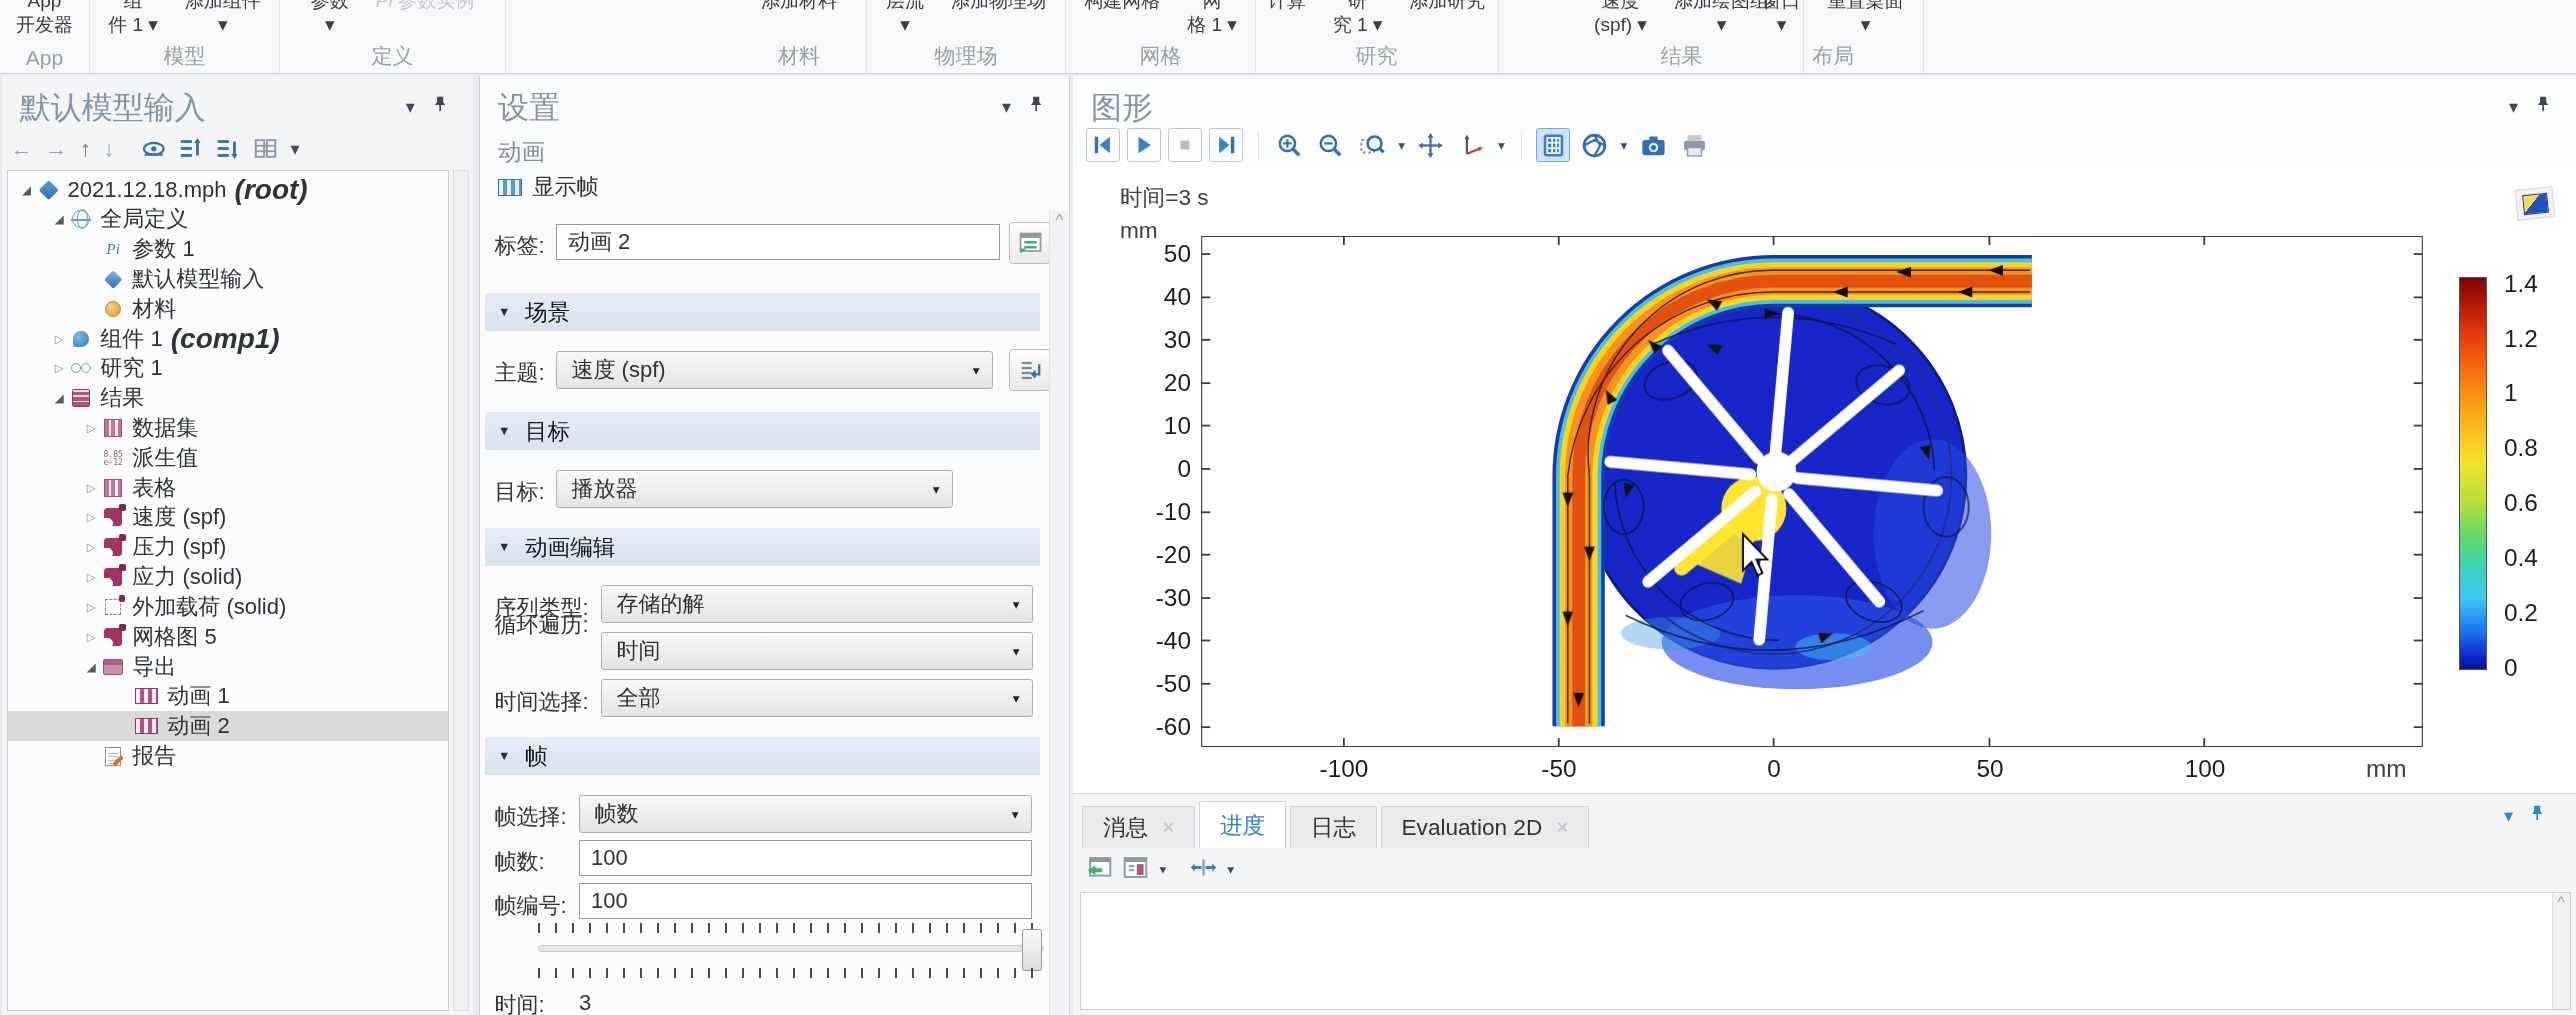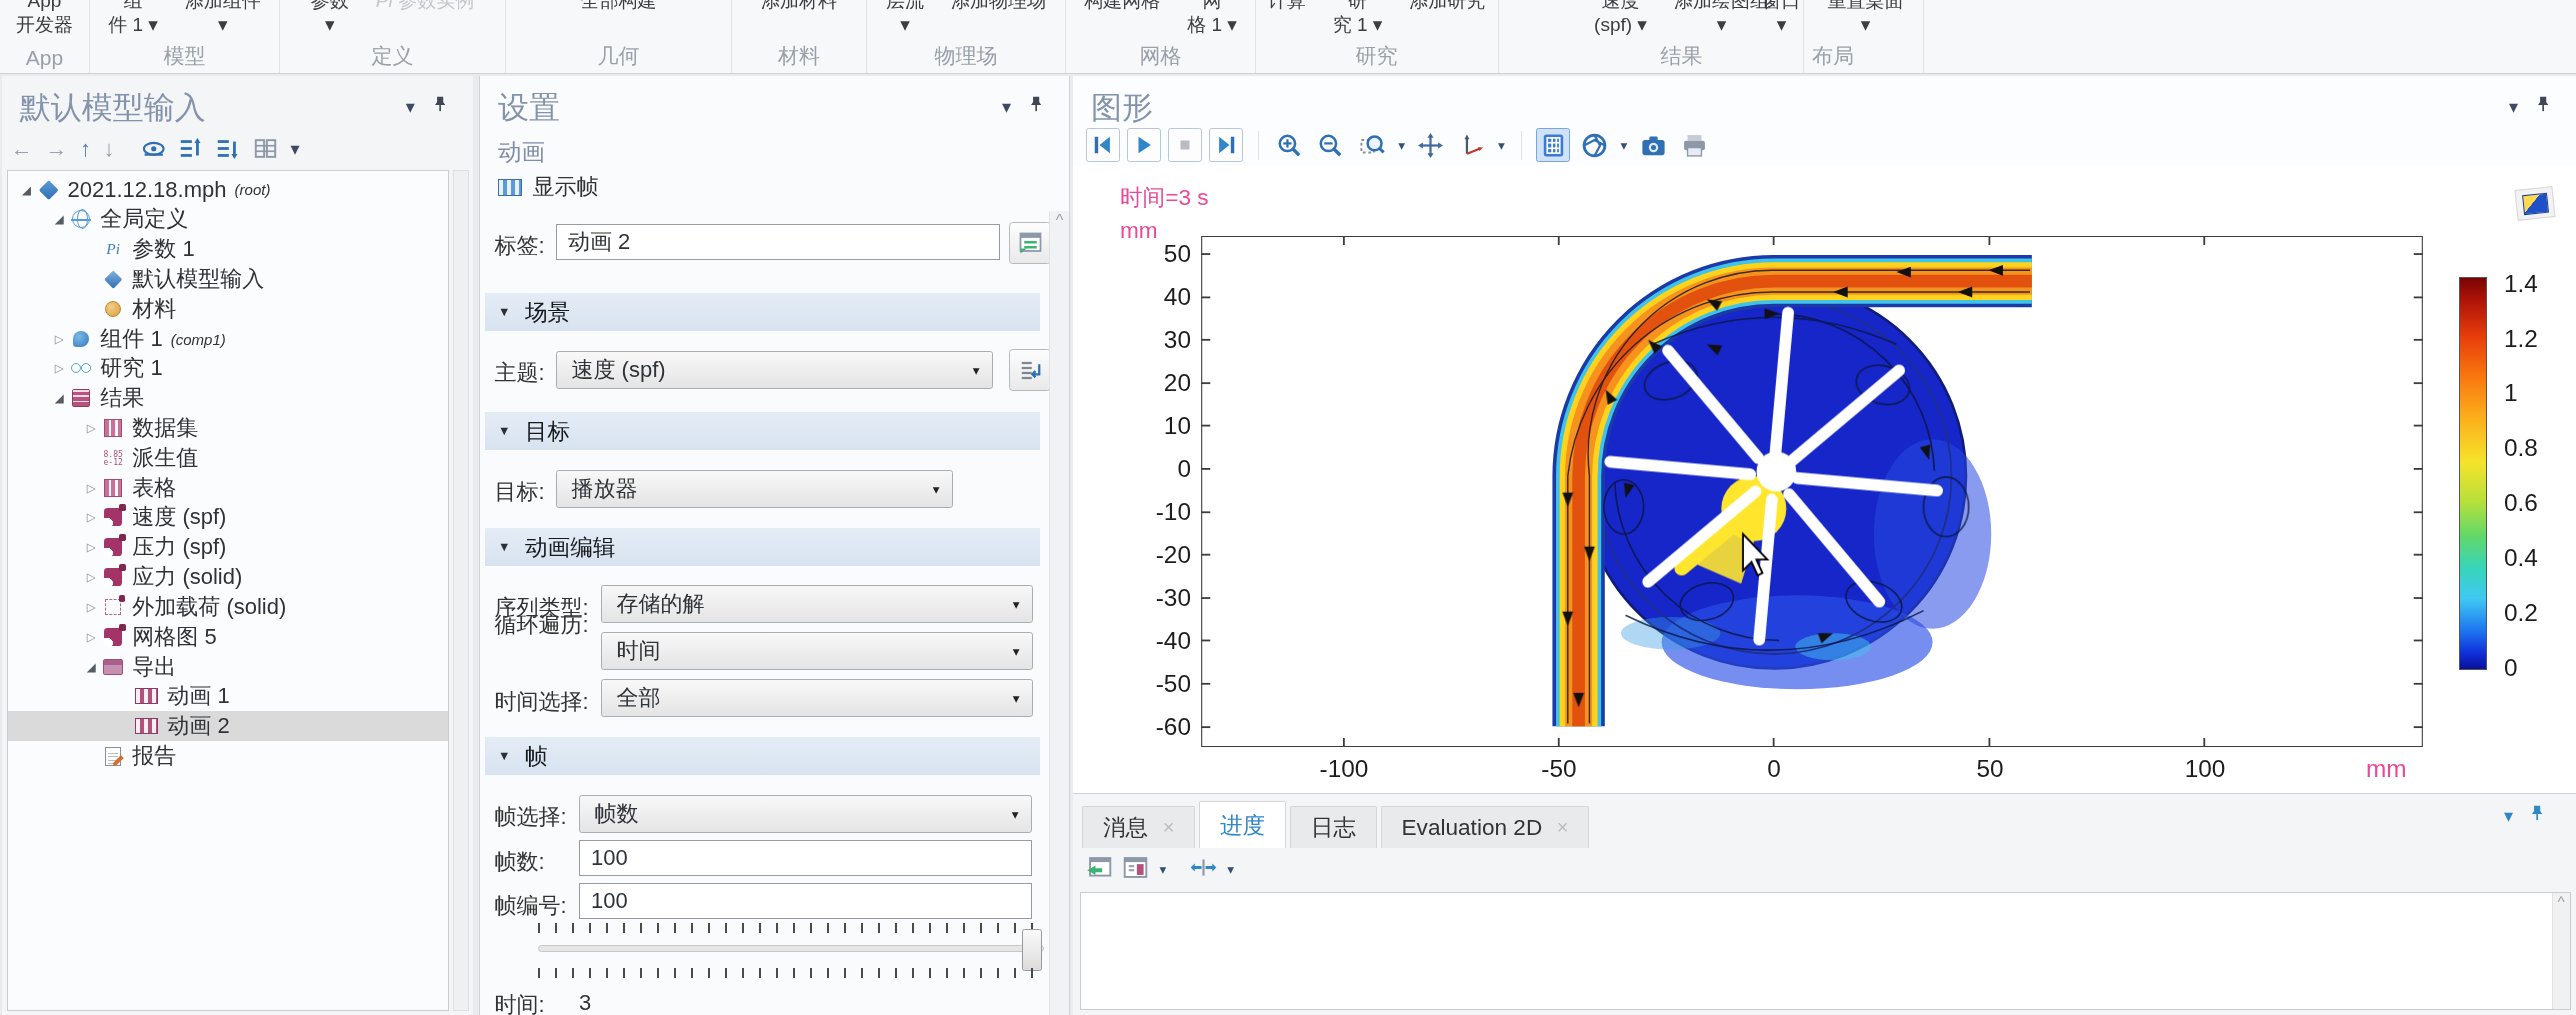--- a/index.html
+++ b/index.html
@@ -28,21 +28,21 @@
   .mbt.gray { color:#9aa2ae; }
   .mbt svg { display:block; }
   #mb-tree { position:absolute; left:5.4px; top:94px; right:23.5px; bottom:3.6px; background:#fbfcfd; border:0.9px solid #c9ccd1; overflow:hidden; }
   #mb-scroll { position:absolute; right:3.6px; top:94px; bottom:3.6px; width:16.3px; background:#eff0f2; border:0.9px solid #dcdee2; }
   .trow { position:absolute; left:0; right:0; height:30px; display:flex; align-items:center; cursor:default; }
   .trow.selected { background:#dadada; }
   .texp { width:22px; font-size:11.7px; color:#555b63; flex:0 0 22px; text-align:center; cursor:pointer; }
   .texp.closed { color:#8b9099; }
   .ticon { margin-right:8.1px; flex:0 0 auto; display:flex; align-items:center; justify-content:center; width:22px; height:22px; }
   .tlabel { font-size:22px; color:#2f3237; white-space:nowrap; }
-  .tsuffix { font-size:15px; font-style:italic; margin-left:8.1px; white-space:nowrap; }
+  .tsuffix { font-size:28px; font-style:italic; margin-left:8.1px; white-space:nowrap;font-weight:bold; }
 
   
   .ic-root { width:13.5px; height:13.5px; background:linear-gradient(135deg,#5b9bd5,#2f6fb4); transform:rotate(45deg); border-radius:1.8px; }
   .ic-globe { width:18px; height:18px; border:1.8px solid #5b9bd5; border-radius:50%; position:relative; }
   .ic-globe::before { content:""; position:absolute; left:50%; top:-1.8px; bottom:-1.8px; width:9px; margin-left:-4.5px; border:1.8px solid #5b9bd5; border-radius:50%; }
   .ic-globe::after { content:""; position:absolute; left:-1.8px; right:-1.8px; top:50%; height:1.8px; background:#5b9bd5; }
   .ic-pi { font-size:15.4px; font-style:italic; color:#3f7fbf; font-family:"Liberation Serif",serif; }
   .ic-minput { width:12.6px; height:12.6px; background:linear-gradient(135deg,#7fb3e0,#2f6fb4); transform:rotate(45deg); border-radius:1.8px; }
   .ic-mat { width:16.3px; height:16.3px; border-radius:50%; background:radial-gradient(circle at 35% 35%,#f3cf8a,#d99c3a); border:0.9px solid #bd8a34; }
   .ic-comp { width:16.3px; height:16.3px; border-radius:50% 50% 50% 3.6px; background:radial-gradient(circle at 35% 35%,#7fb9e6,#2f77bd); }
@@ -82,21 +82,21 @@
   
   #gx { left:1073px; width:1503px; background:#fcfdfe; }
   #gx-toolbar { position:absolute; left:12.6px; top:51px; height:36px; display:flex; align-items:center; gap:7.2px; }
   .gbtn { width:34px; height:34px; border:0.9px solid #b9c5d8; border-radius:2.7px; background:#fdfdfe; display:flex; align-items:center; justify-content:center; cursor:pointer; }
   .gbtn.plain { border-color:transparent; background:transparent; }
   .gbtn.active { background:#cfe2f7; border-color:#7aa7d8; }
   .gcaret { font-size:13.5px; color:#33506e; cursor:pointer; margin:0 1.8px; }
   .vsep { width:0.9px; height:29px; background:#dfe3e9; margin:0 7.2px; }
 
   #plot { position:absolute; left:0; top:90px; width:1503px; height:627px; background:#ffffff; }
-  .annot { position:absolute; font-size:22.6px; color:#ec4899; white-space:nowrap; }
+  .annot { position:absolute; font-size:22.6px; color:#404040; white-space:nowrap; }
   #frame-svg { position:absolute; left:128px; top:70px; }
   .ytick { position:absolute; left:33px; width:85px; text-align:right; font-size:24.4px; color:#1d1d1d; }
   .xtick { position:absolute; width:126px; text-align:center; font-size:24.4px; color:#1d1d1d; top:589px; }
   #colorbar { position:absolute; left:1386px; top:111px; width:28px; height:393px; border:0.9px solid #555;
     background:linear-gradient(180deg,#7a0403 0%,#b11509 6%,#e83d0b 15%,#f8760f 25%,#fcab1a 35%,#f5e32a 47%,#b8e03a 57%,#62d86a 66%,#38d5b8 74%,#3fc8f2 82%,#1e78f0 90%,#0f2fd8 96%,#08119a 100%); }
   .cbtick { position:absolute; left:1431px; width:81px; font-size:24.4px; color:#1d1d1d; }
   #thumb-icon { position:absolute; left:1443px; top:22px; width:38px; height:31px; background:#f2f2f2; border:0.9px solid #d8d8d8; transform:rotate(-6deg); display:flex; align-items:center; justify-content:center; }
   #thumb-icon .tin { width:25px; height:20px; background:linear-gradient(135deg,#ffd94d 0 40%,#1e50c8 41%); border:0.9px solid #1a3a8c; }
 
   
@@ -273,28 +273,20 @@
     <div class="ritems">
       <div class="ritem">
           <div>参数</div>
           <div>▾</div>
         </div>
       <div class="ritem disabled">
           <div><span class="pi-glyph">Pi</span><span>参数实例</span></div>
         </div>
     </div>
     <div class="glabel">定义</div>
-  </div>
-  <div class="rgroup" style="left:506px;width:226px">
-    <div class="ritems">
-        <div class="ritem">
-          <div>全部构建</div>
-        </div>
-      </div>
-    <div class="glabel">几何</div>
   </div>
   <div class="rgroup" style="left:732px;width:135px">
     <div class="ritems">
         <div class="ritem">
           <div>添加材料</div>
         </div>
       </div>
     <div class="glabel">材料</div>
   </div>
   <div class="rgroup" style="left:867px;width:199px">

